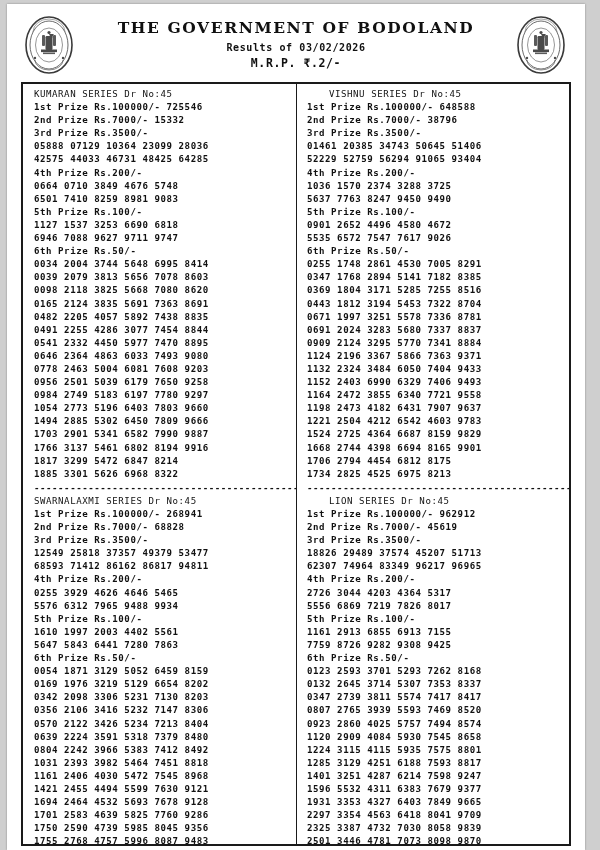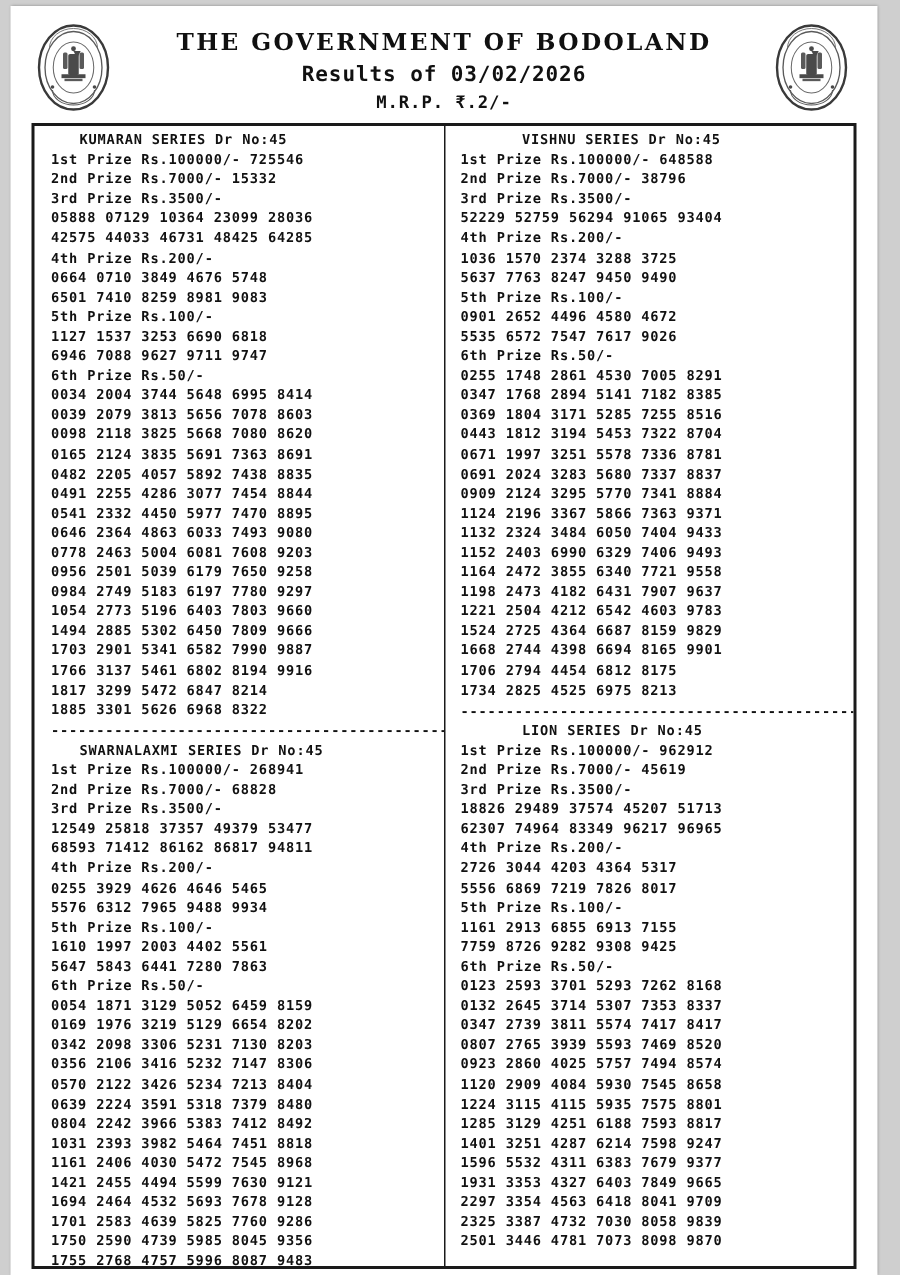--- a/index.html
+++ b/index.html
@@ -44,21 +44,21 @@
     font-family: "DejaVu Serif", "Liberation Serif", serif;
     font-weight: bold;
     font-size: 15.5px;
     letter-spacing: 1.6px;
     color: #101010;
     white-space: nowrap;
   }
   .title-sub {
     font-family: "DejaVu Sans Mono", "Liberation Mono", monospace;
     font-weight: bold;
-    font-size: 14px;
+    font-size: 10px;
     letter-spacing: 0.6px;
     color: #111;
     margin-top: 5px;
   }
   .title-mrp {
     font-family: "DejaVu Sans Mono", "Liberation Mono", monospace;
     font-weight: bold;
     font-size: 11.5px;
     letter-spacing: 0.6px;
     color: #111;
@@ -78,26 +78,25 @@
     flex: 1 1 50%;
     position: relative;
     padding: 4px 0 0 0;
     overflow: hidden;
   }
   .col.left  { padding-left: 11px; }
   .col.right { padding-left: 10px; border-left: 1.5px solid #1a1a1a; }
   .block { padding-bottom: 1px; }
   .series-head {
     font-size: 9.1px;
-    font-weight: bold;
+    font-weight: normal;
     letter-spacing: 0.55px;
     color: #111;
     white-space: nowrap;
     line-height: 13.1px;
-    margin-left: 19px;
   }
   .col.left  .series-head { padding-left: 0px; }
   .col.right .series-head { padding-left: 22px; }
   .prize-line {
     font-size: 9.1px;
     font-weight: bold;
     letter-spacing: 0.55px;
     color: #111;
     white-space: nowrap;
     line-height: 13.1px;
@@ -236,20 +235,21 @@
           <div class="num-row">1750 2590 4739 5985 8045 9356</div>
           <div class="num-row">1755 2768 4757 5996 8087 9483</div>
         </div>
       </div>
     <div class="col right">
         <div class="block">
           <div class="series-head">VISHNU SERIES   Dr No:45</div>
           <div class="prize-line">1st Prize Rs.100000/- 648588</div>
           <div class="prize-line">2nd Prize Rs.7000/- 38796</div>
           <div class="prize-line">3rd Prize Rs.3500/-</div>
+          <div class="num-row">01461 20385 34743 50645 51406</div>
           <div class="num-row">52229 52759 56294 91065 93404</div>
           <div class="prize-line">4th Prize Rs.200/-</div>
           <div class="num-row">1036 1570 2374 3288 3725</div>
           <div class="num-row">5637 7763 8247 9450 9490</div>
           <div class="prize-line">5th Prize Rs.100/-</div>
           <div class="num-row">0901 2652 4496 4580 4672</div>
           <div class="num-row">5535 6572 7547 7617 9026</div>
           <div class="prize-line">6th Prize Rs.50/-</div>
           <div class="num-row">0255 1748 2861 4530 7005 8291</div>
           <div class="num-row">0347 1768 2894 5141 7182 8385</div>

